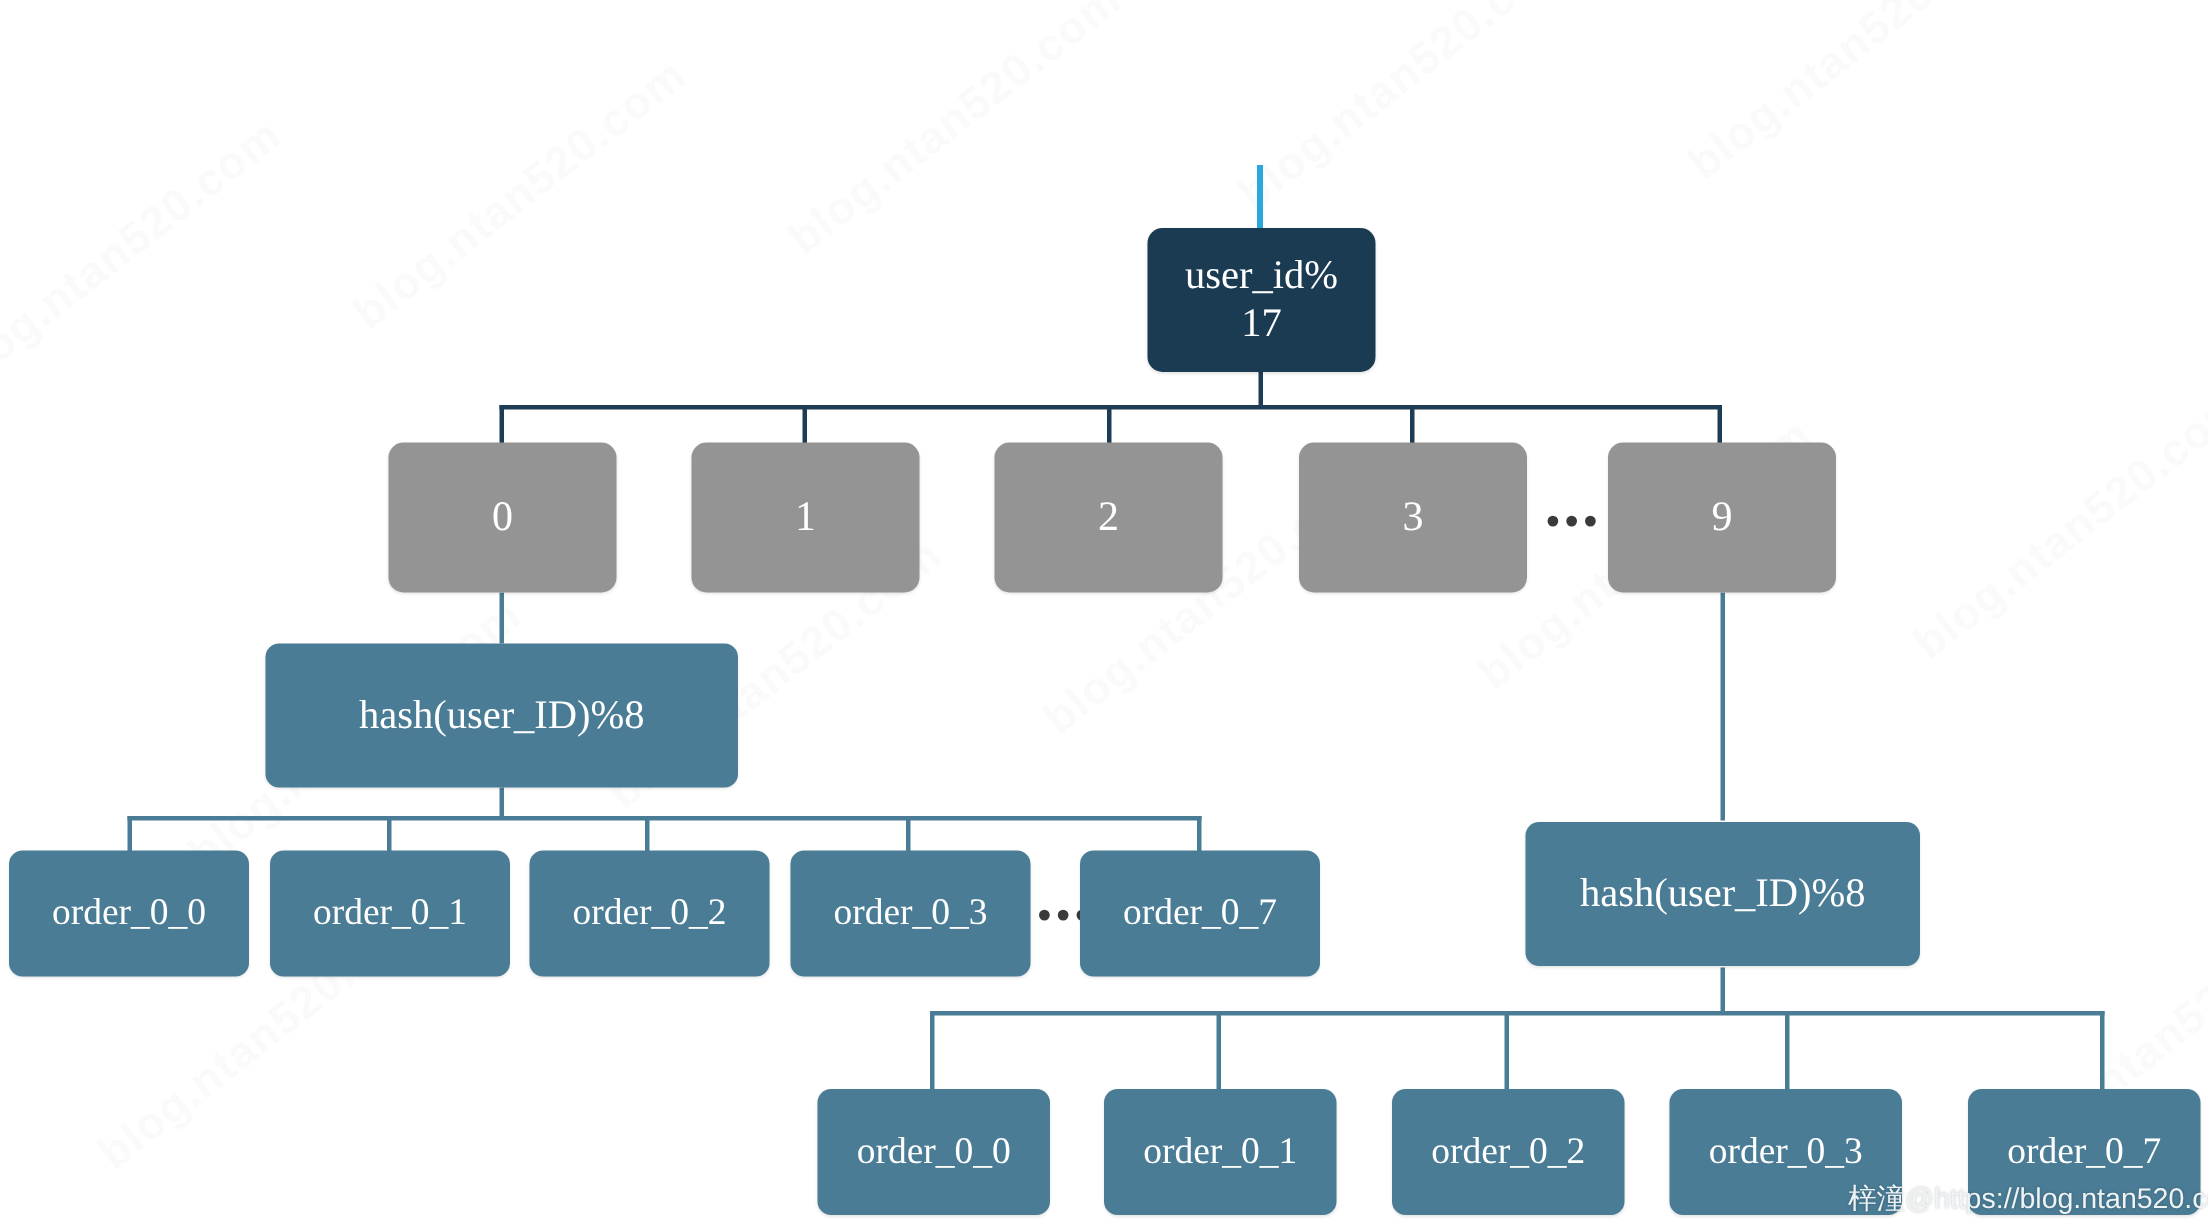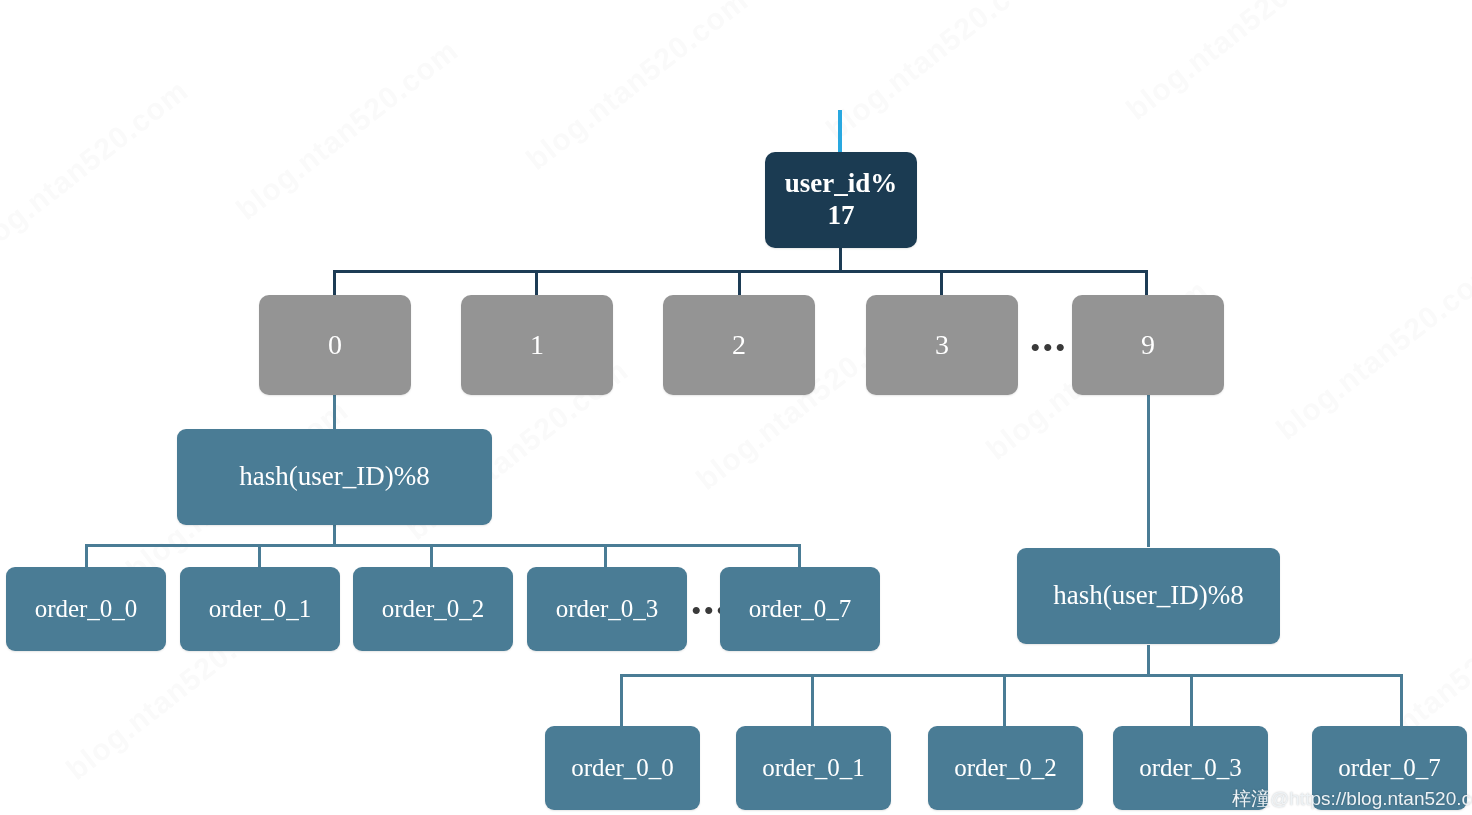--- a/index.html
+++ b/index.html
@@ -53,21 +53,21 @@
     text-align: center;
     color: #ffffff;
     border-radius: 9px;
     box-sizing: border-box;
     z-index: 2;
     line-height: 1.18;
     padding: 2px 4px;
     box-shadow: 0 1px 2px rgba(0,0,0,0.10);
   }
   .n-root  { background: #00a7ec; font-size: 30px; border-radius: 11px; }
-  .n-mod   { background: #1b3b52; font-size: 27px; border-radius: 10px; font-weight: bold; }
+  .n-mod   { background: #1b3b52; font-size: 27px; border-radius: 10px; }
   .n-shard { background: #949494; font-size: 28px; border-radius: 10px; }
   .n-hash  { background: #4a7c95; font-size: 27px; }
   .n-table { background: #4a7c95; font-size: 25px; }
 
   .ellipsis {
     position: absolute;
     color: #3a3a3a;
     font-size: 30px;
     font-family: "Liberation Serif", serif;
     letter-spacing: 2px;

